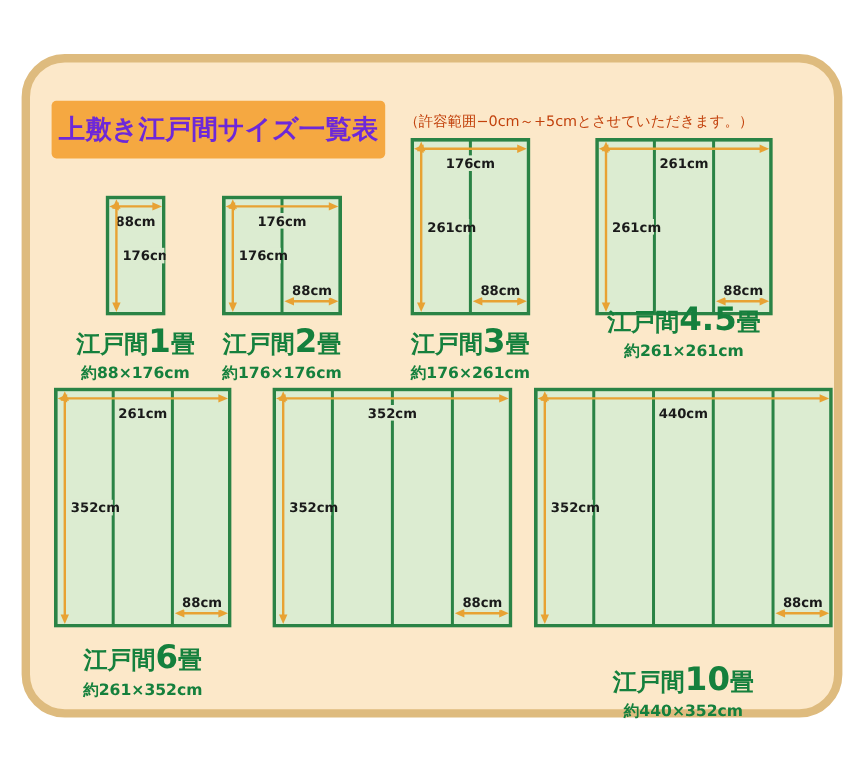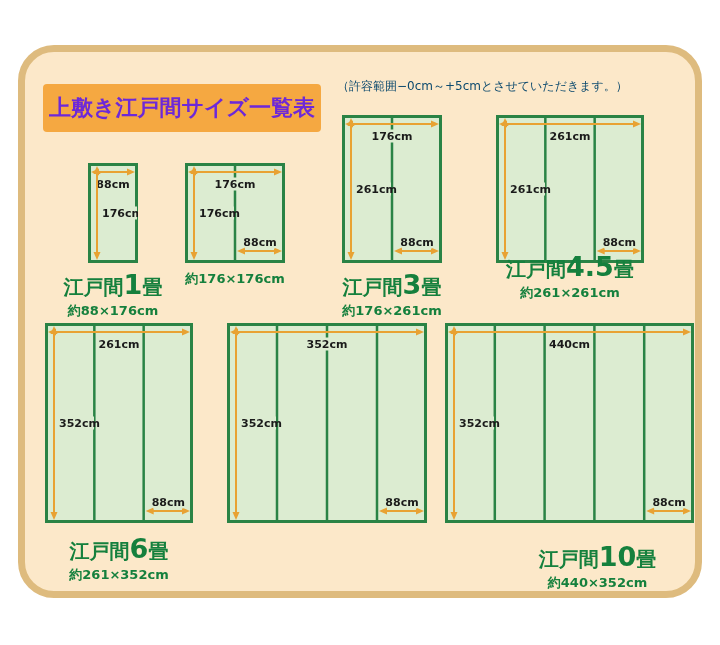--- a/index.html
+++ b/index.html
@@ -15,22 +15,22 @@
     border:7px solid #debb7e;
     border-radius:36px;
   }
   .title-box {
     position:absolute; left:43px; top:84px; width:278px; height:48px;
     background:#f5a841; border-radius:4px;
     display:flex; align-items:center; justify-content:center;
     font-weight:bold; font-size:22px; color:#6d28d9; letter-spacing:0;
   }
   .note {
-    position:absolute; left:337px; top:78px;
-    font-size:12px; color:#0c4a6e; white-space:nowrap;
+    position:absolute; left:337px; top:93px;
+    font-size:12px; color:#c2410c; white-space:nowrap;
   }
   .diagram { position:absolute; }
   .diagram svg { display:block; }
   .caption {
     position:absolute; left:50%; transform:translateX(-50%);
     text-align:center; white-space:nowrap; color:#15803d;
   }
   .cap-name { font-weight:bold; font-size:20px; line-height:1.2; }
   .cap-num  { font-size:27px; }
   .cap-dims { font-weight:bold; font-size:13px; margin-top:1px; }
@@ -81,20 +81,21 @@
           <polygon points="9,97 5.5,89 12.5,89" fill="#e8a233"></polygon>
           <rect x="12" y="43.5" width="37" height="13" fill="#dcecd1"></rect>
           <text x="14" y="54" text-anchor="start" font-size="11" font-weight="bold" fill="#1a1a1a" font-family="DejaVu Sans, Liberation Sans, sans-serif">176cm</text>
           <line x1="58" y1="88" x2="91" y2="88" stroke="#e8a233" stroke-width="2"></line>
           <polygon points="52,88 60,84.5 60,91.5" fill="#e8a233"></polygon>
           <polygon points="97,88 89,84.5 89,91.5" fill="#e8a233"></polygon>
           <rect x="59.8" y="72.5" width="30.4" height="13" fill="#dcecd1"></rect>
           <text x="75" y="83" text-anchor="middle" font-size="11" font-weight="bold" fill="#1a1a1a" font-family="DejaVu Sans, Liberation Sans, sans-serif">88cm</text>
         </svg>
         <div class="caption" style="top: 106px;">
+          <div class="cap-name"><span class="cap-prefix">江戸間</span><span class="cap-num">2</span><span class="cap-suffix">畳</span></div>
           <div class="cap-dims">約176×176cm</div>
         </div>
       </div>
       <div class="diagram" style="left: 342px; top: 115px; width: 100px; height: 148px;">
         <svg width="100" height="148" viewBox="0 0 100 148">
           <rect x="1.5" y="1.5" width="97" height="145" fill="#dcecd1" stroke="#2a8345" stroke-width="3"></rect>
           <line x1="50" y1="2" x2="50" y2="146" stroke="#2a8345" stroke-width="2.5"></line>
           <line x1="9" y1="9" x2="91" y2="9" stroke="#e8a233" stroke-width="2"></line>
           <polygon points="3,9 11,5.5 11,12.5" fill="#e8a233"></polygon>
           <polygon points="97,9 89,5.5 89,12.5" fill="#e8a233"></polygon>
@@ -207,19 +208,19 @@
           <polygon points="9,3 5.5,11 12.5,11" fill="#e8a233"></polygon>
           <polygon points="9,197 5.5,189 12.5,189" fill="#e8a233"></polygon>
           <rect x="12" y="93.5" width="37" height="13" fill="#dcecd1"></rect>
           <text x="14" y="104" text-anchor="start" font-size="11" font-weight="bold" fill="#1a1a1a" font-family="DejaVu Sans, Liberation Sans, sans-serif">352cm</text>
           <line x1="207.2" y1="188" x2="240" y2="188" stroke="#e8a233" stroke-width="2"></line>
           <polygon points="201.2,188 209.2,184.5 209.2,191.5" fill="#e8a233"></polygon>
           <polygon points="246,188 238,184.5 238,191.5" fill="#e8a233"></polygon>
           <rect x="208.9" y="172.5" width="30.4" height="13" fill="#dcecd1"></rect>
           <text x="224.1" y="183" text-anchor="middle" font-size="11" font-weight="bold" fill="#1a1a1a" font-family="DejaVu Sans, Liberation Sans, sans-serif">88cm</text>
         </svg>
-        <div class="caption" style="top: 218px; margin-left: 28px;">
+        <div class="caption" style="top: 228px;">
           <div class="cap-name"><span class="cap-prefix">江戸間</span><span class="cap-num">10</span><span class="cap-suffix">畳</span></div>
           <div class="cap-dims">約440×352cm</div>
         </div>
       </div>
     </div>
 </div>
 
 </body></html>

